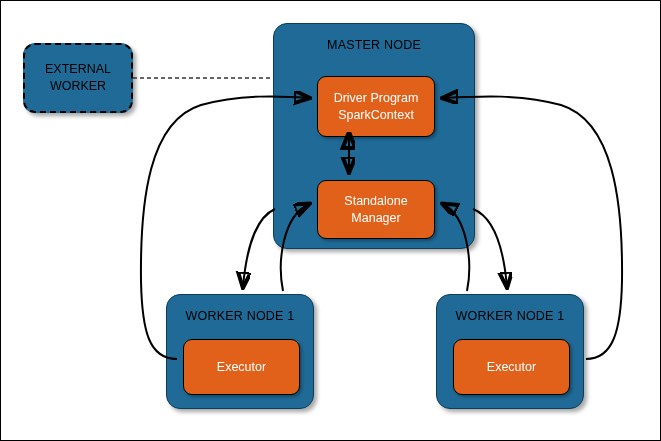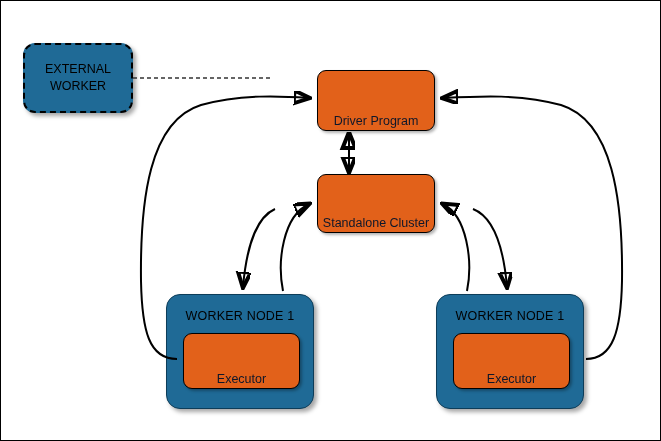--- a/index.html
+++ b/index.html
@@ -59,26 +59,27 @@
   }
   .inner-box {
     position: absolute;
     box-sizing: border-box;
     background: #E2611A;
     border: 1.4px solid #000000;
     border-radius: 9px;
     display: flex;
     flex-direction: column;
     align-items: center;
-    justify-content: flex-end;
+    justify-content: center;
     text-align: center;
-    color: #0f172a;
+    color: #ffffff;
     font-size: 12.5px;
     line-height: 17px;
     box-shadow: 2px 2px 3px rgba(0,0,0,0.3);
+    margin-top: 6px;
   }
   .inner-box .line { display: block; }
   svg.edges {
     position: absolute;
     left: 0;
     top: 0;
     width: 661px;
     height: 441px;
     pointer-events: none;
     overflow: visible;
@@ -100,27 +101,31 @@
 
 <div id="canvas">
 
   <div class="node dashed" style="left:22px; top:42px; width:110px; height:70px;padding-left:24px;">
     <div class="storage-label">
       <span>EXTERNAL</span>
       <span>WORKER</span>
     </div>
   </div>
 
+  <div class="node" style="left:272px; top:22px; width:202px; height:226px;">
+    <div class="node-title">MASTER NODE</div>
+  </div>
 
   <div class="inner-box" style="left:316px; top:69px; width:118px; height:61px;">
     <span class="line">Driver Program</span>
+    <span class="line">SparkContext</span>
   </div>
 
   <div class="inner-box" style="left:316px; top:173px; width:118px; height:59px;">
-    <span class="line">Standalone Cluster</span>
+    <span class="line">Standalone Manager</span>
   </div>
 
   <div class="node" style="left:165px; top:293px; width:148px; height:115px;">
     <div class="node-title">WORKER NODE 1</div>
   </div>
   <div class="inner-box" style="left:182px; top:332px; width:117px; height:56px;">
     <span class="line">Executor</span>
   </div>
 
   <div class="node" style="left:435px; top:293px; width:148px; height:115px;">

